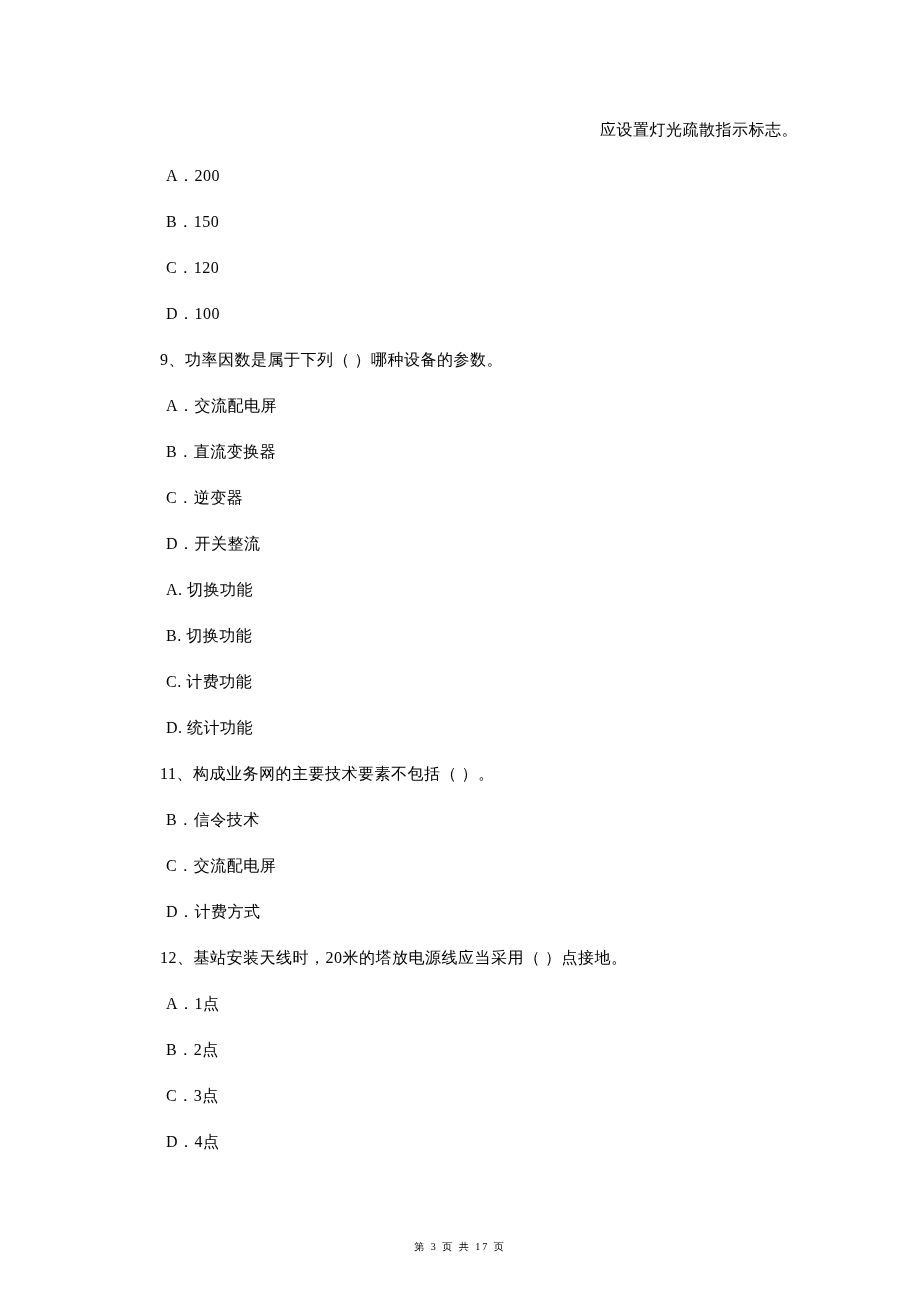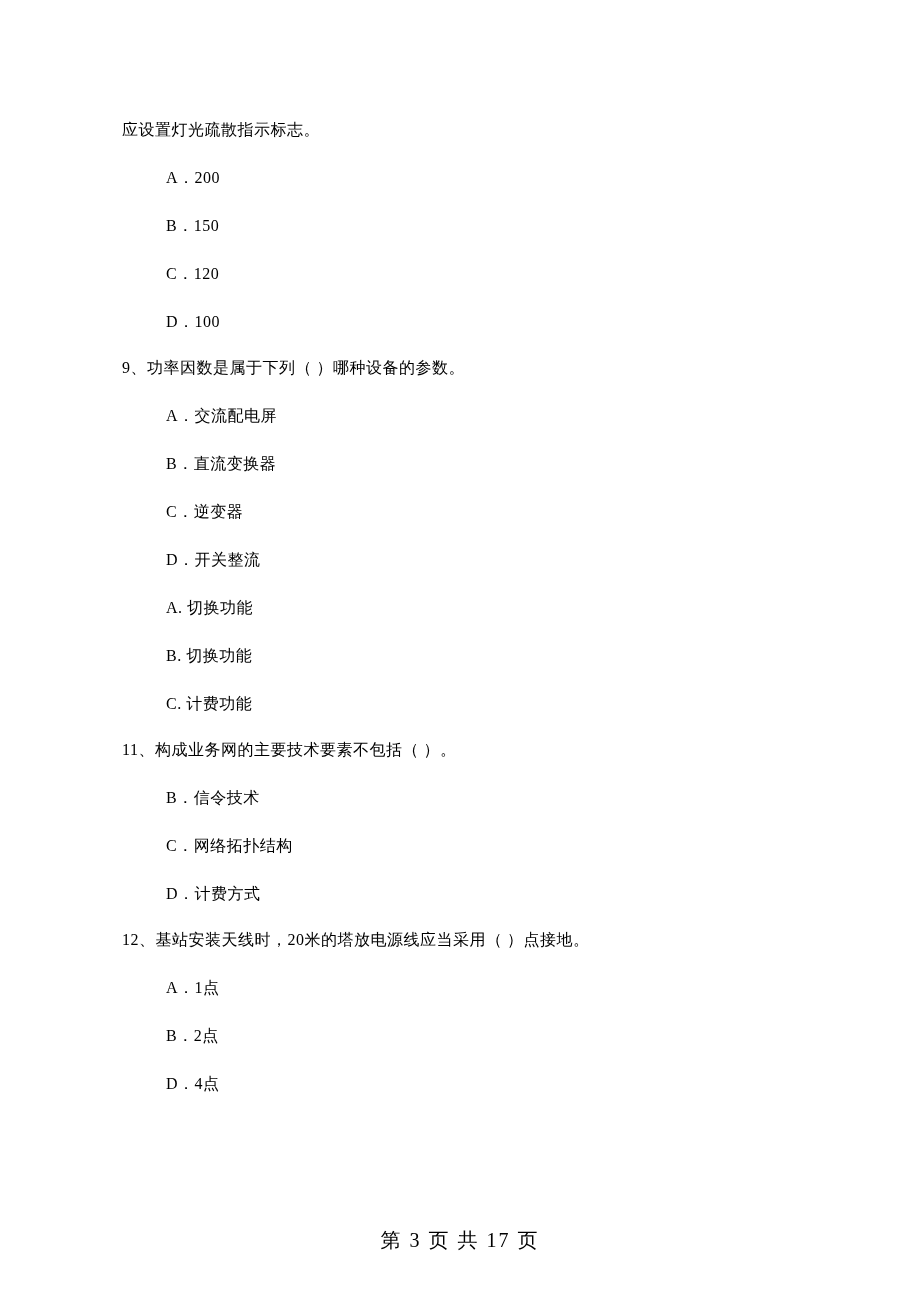--- a/index.html
+++ b/index.html
@@ -17,36 +17,37 @@
     padding-right: 122px;
     position: relative;
   }
   .line {
     font-size: 16px;
     line-height: 1.5;
     letter-spacing: 0.5px;
   }
   .continuation {
     margin-bottom: 22px;
+    text-align: right;
   }
   .option {
     padding-left: 44px;
     margin-bottom: 22px;
-    margin-top: 24px;
   }
   .question {
     margin-bottom: 22px;
+    margin-left: 38px;
   }
   .footer {
     position: absolute;
     bottom: 48px;
     left: 0;
     width: 920px;
     text-align: center;
-    font-size: 20px;
+    font-size: 10px;
     letter-spacing: 2px;
   }
 </style>
 </head>
 <body>
 
 <div class="page">
 
   <div class="line continuation">应设置灯光疏散指示标志。</div>
 
@@ -57,25 +58,27 @@
 
   <div class="line question">9、功率因数是属于下列（    ）哪种设备的参数。</div>
   <div class="line option">A．交流配电屏</div>
   <div class="line option">B．直流变换器</div>
   <div class="line option">C．逆变器</div>
   <div class="line option">D．开关整流</div>
 
   <div class="line option">A. 切换功能</div>
   <div class="line option">B. 切换功能</div>
   <div class="line option">C. 计费功能</div>
+  <div class="line option">D. 统计功能</div>
 
   <div class="line question">11、构成业务网的主要技术要素不包括（    ）。</div>
   <div class="line option">B．信令技术</div>
-  <div class="line option">C．网络拓扑结构</div>
+  <div class="line option">C．交流配电屏</div>
   <div class="line option">D．计费方式</div>
 
   <div class="line question">12、基站安装天线时，20米的塔放电源线应当采用（    ）点接地。</div>
   <div class="line option">A．1点</div>
   <div class="line option">B．2点</div>
+  <div class="line option">C．3点</div>
   <div class="line option">D．4点</div>
 
   <div class="footer">第 3 页 共 17 页</div>
 </div>
 
 </body></html>

